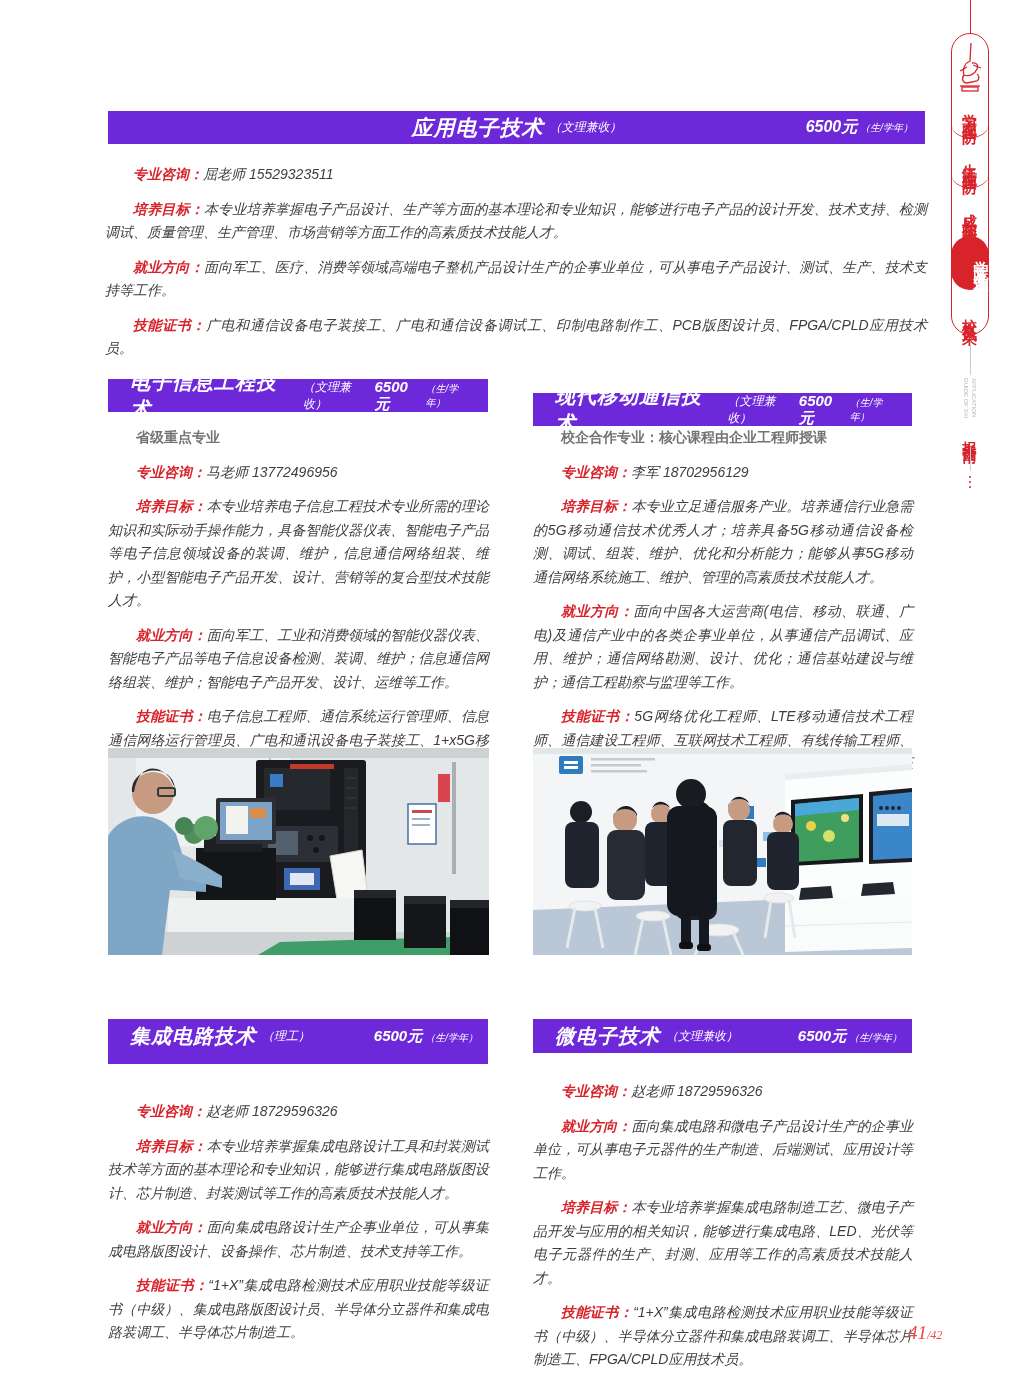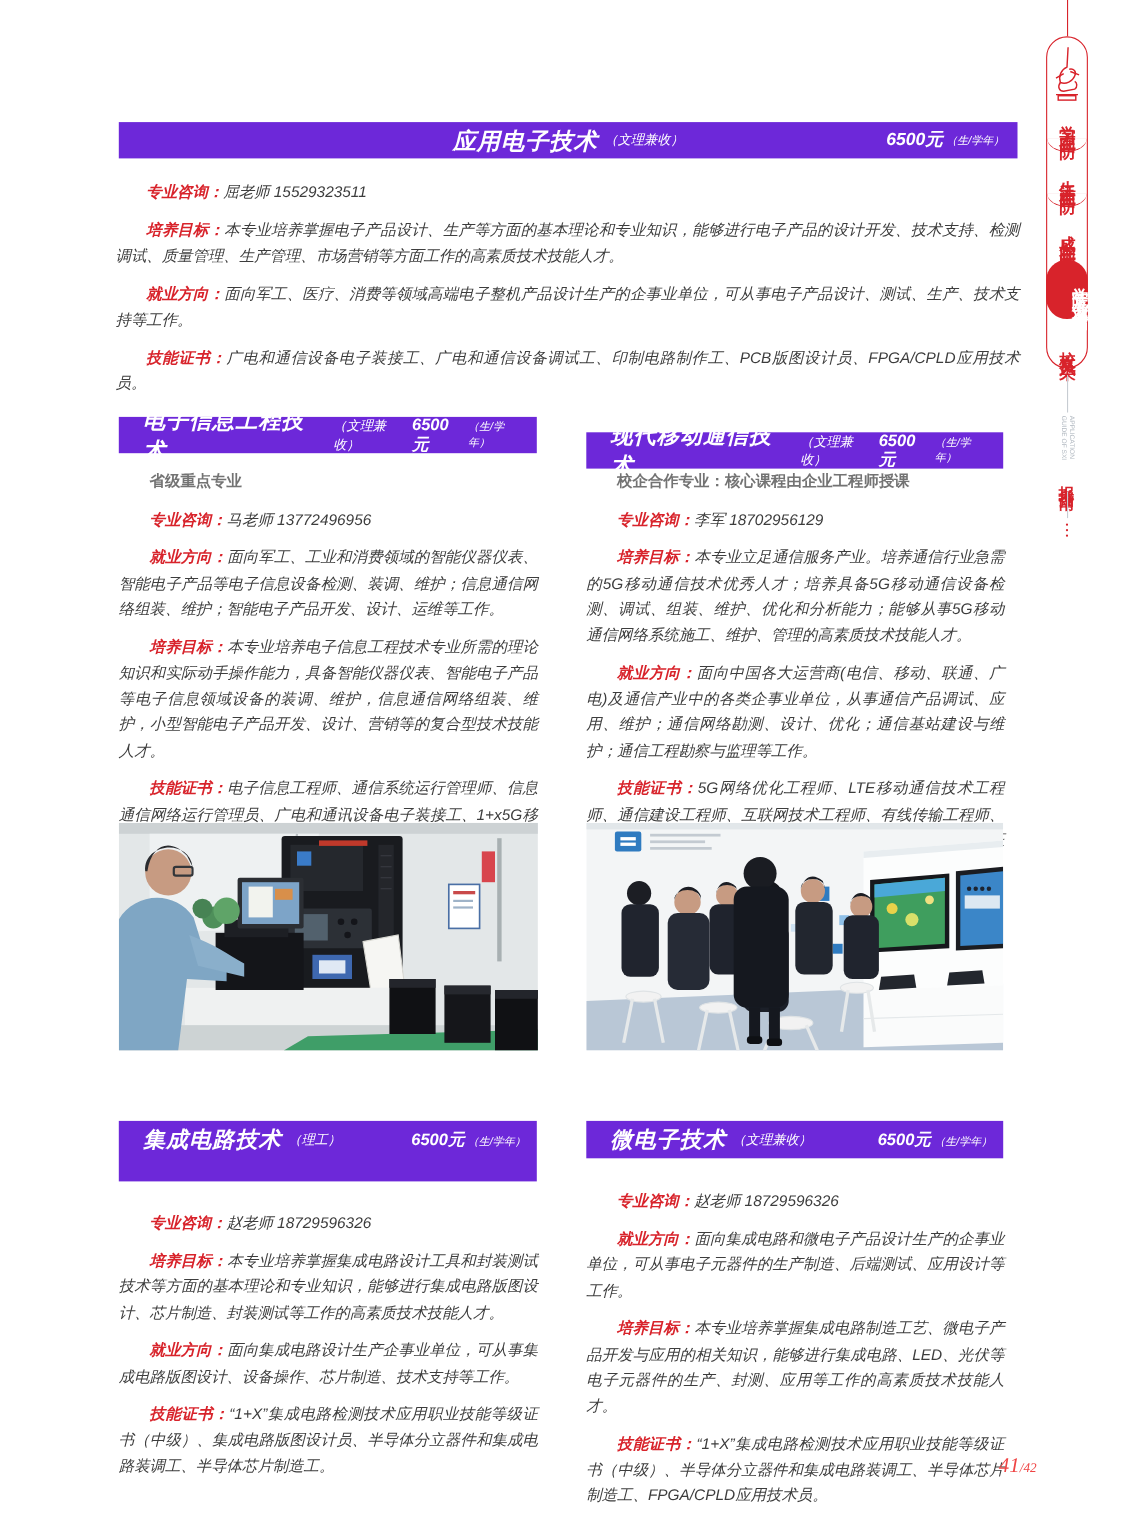--- a/index.html
+++ b/index.html
@@ -3,21 +3,21 @@
 <meta charset="utf-8">
 <style>
   html,body{margin:0;padding:0;background:#fff;}
   .page{position:relative;width:1024px;height:1397px;background:#ffffff;overflow:hidden;
         font-family:"Liberation Sans","DejaVu Sans",sans-serif;}
 
   
   .banner{position:absolute;background:#6d28d9;color:#fff;display:flex;align-items:center;box-sizing:border-box;font-style:italic;}
   .banner-top{left:108px;top:111px;width:817px;height:33px;justify-content:center;}
   .banner-col{height:33px;padding:0 10px 0 22px;}
-  .banner-dbl{height:55px;padding:4px 10px 0 22px;display:block;}
+  .banner-dbl{height:45px;padding:4px 10px 0 22px;display:block;}
   .b-title{font-size:21px;font-weight:bold;letter-spacing:1px;}
   .banner-col .b-title,.banner-dbl .b-title{font-size:20px;}
   .b-adm{font-size:12px;margin-left:6px;}
   .b-feegrp{display:flex;align-items:baseline;}
   .b-fee{font-size:16px;font-weight:bold;}
   .banner-col .b-fee,.banner-dbl .b-fee{font-size:15px;}
   .b-unit{font-size:10px;margin-left:3px;}
   .banner-top .b-feegrp{position:absolute;right:12px;top:0;height:33px;align-items:center;}
   .banner-col .b-feegrp{margin-left:auto;}
   .b-row{display:flex;align-items:center;}
@@ -80,22 +80,22 @@
     <span class="b-adm">（文理兼收）</span>
     <span class="b-feegrp">
       <span class="b-fee">6500元</span>
       <span class="b-unit">（生/学年）</span>
     </span>
   </header>
 
   <section class="content" style="left:108px;top:426px;width:381px;">
     <p class="hl-line">省级重点专业</p>
     <p class="para"><span class="lbl">专业咨询：</span><span>马老师 13772496956</span></p>
+    <p class="para"><span class="lbl">培养目标：</span><span>本专业培养电子信息工程技术专业所需的理论知识和实际动手操作能力，具备智能仪器仪表、智能电子产品等电子信息领域设备的装调、维护，信息通信网络组装、维护，小型智能电子产品开发、设计、营销等的复合型技术技能人才。</span></p>
     <p class="para"><span class="lbl">就业方向：</span><span>面向军工、工业和消费领域的智能仪器仪表、智能电子产品等电子信息设备检测、装调、维护；信息通信网络组装、维护；智能电子产品开发、设计、运维等工作。</span></p>
-    <p class="para"><span class="lbl">培养目标：</span><span>本专业培养电子信息工程技术专业所需的理论知识和实际动手操作能力，具备智能仪器仪表、智能电子产品等电子信息领域设备的装调、维护，信息通信网络组装、维护，小型智能电子产品开发、设计、营销等的复合型技术技能人才。</span></p>
     <p class="para"><span class="lbl">技能证书：</span><span>电子信息工程师、通信系统运行管理师、信息通信网络运行管理员、广电和通讯设备电子装接工、1+x5G移动网络运维证书。</span></p>
   </section>
 
   <header class="banner banner-col" style="left:533px;top:379px;width:379px;margin-top:14px;">
     <span class="b-title">现代移动通信技术</span>
     <span class="b-adm">（文理兼收）</span>
     <span class="b-feegrp">
       <span class="b-fee">6500元</span>
       <span class="b-unit">（生/学年）</span>
     </span>

